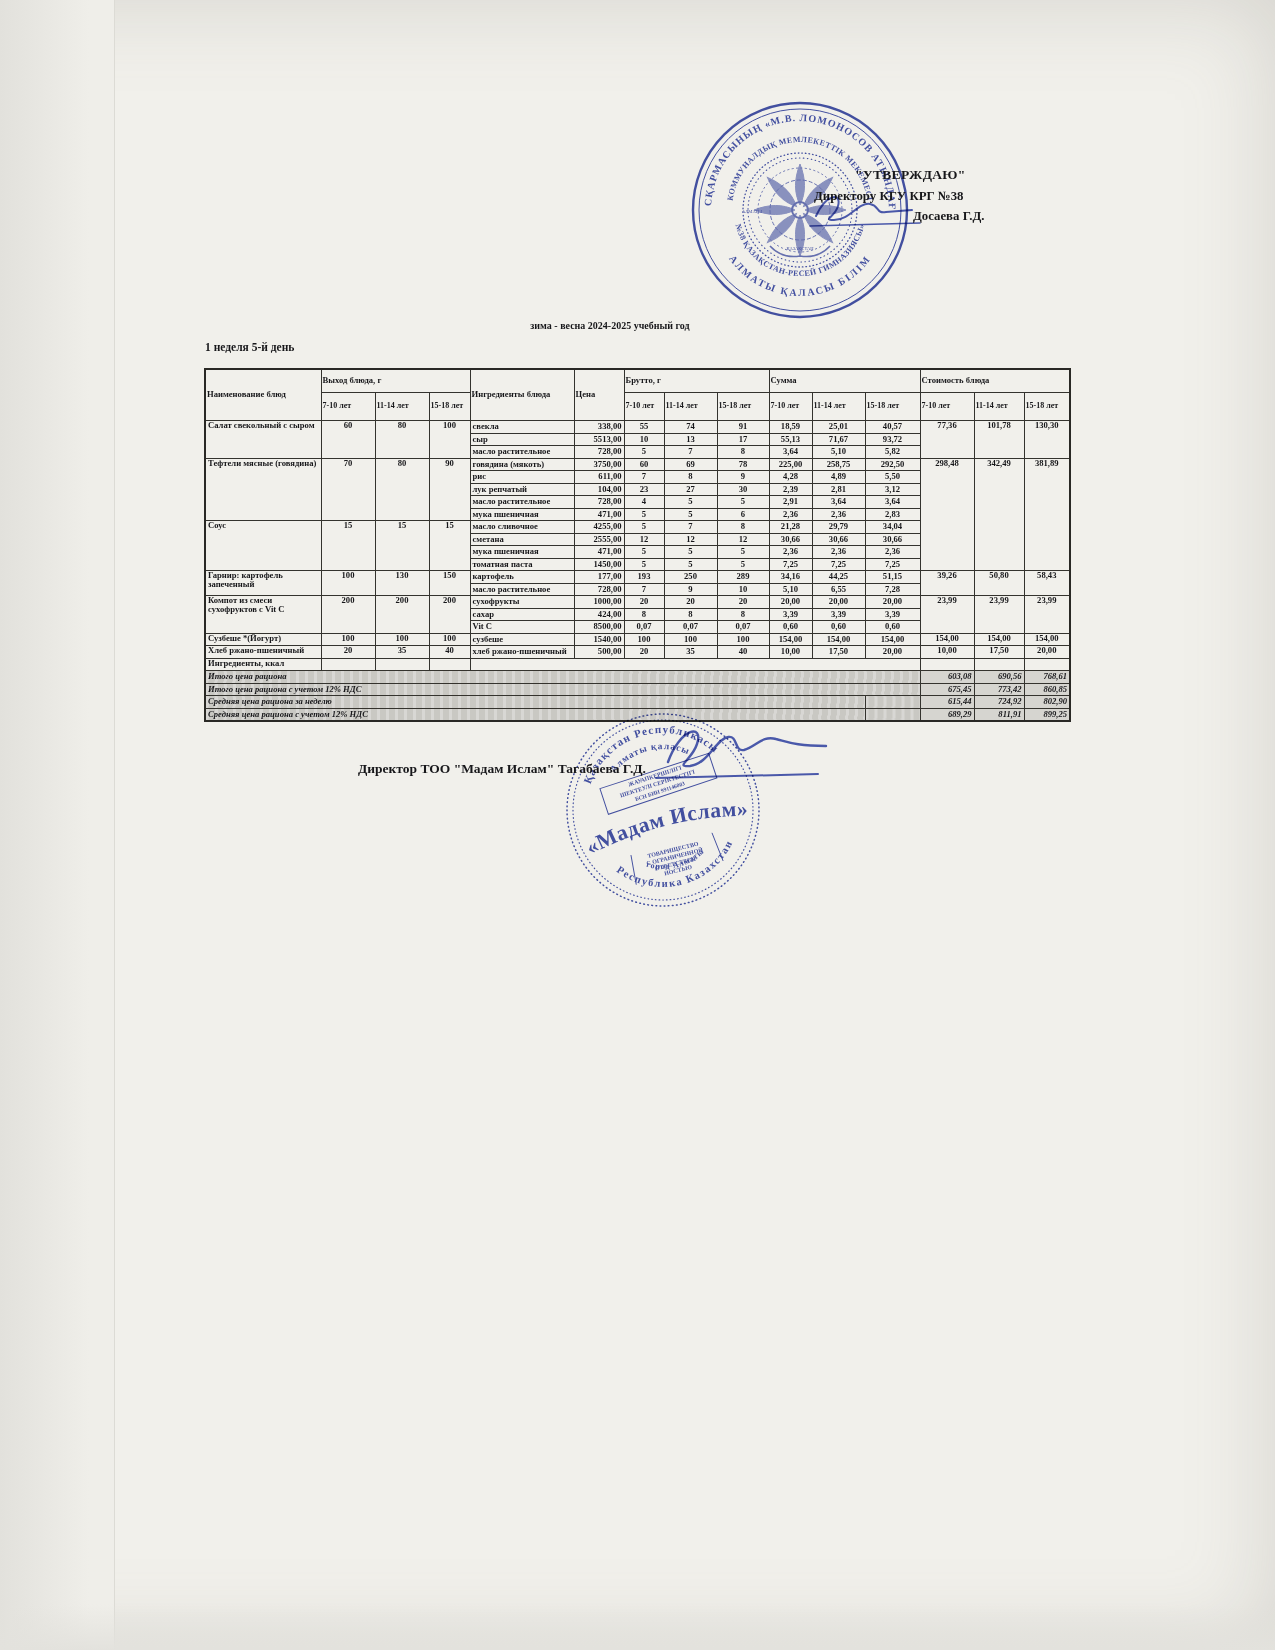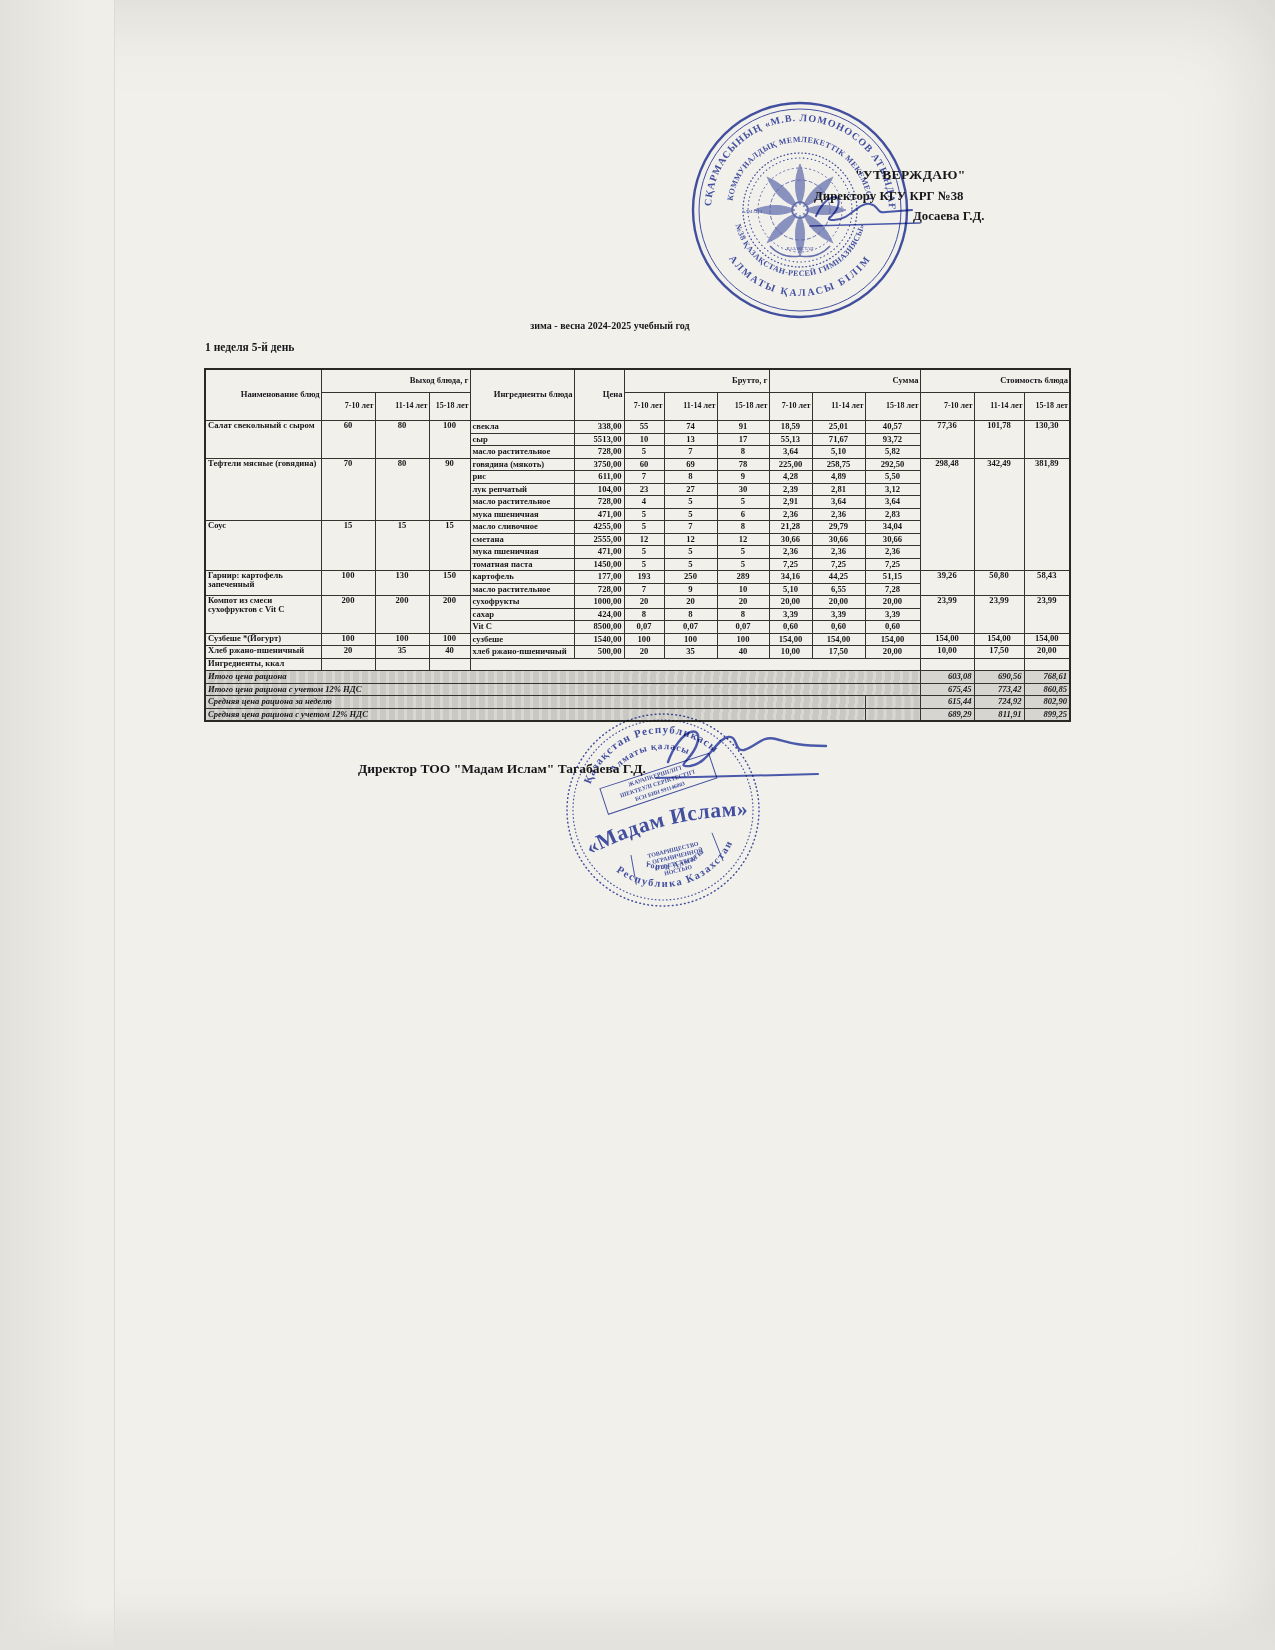--- a/index.html
+++ b/index.html
@@ -16,21 +16,21 @@
   #title2{top:320px;}
   #week{left:205px;top:341px;font-size:11.5px;font-weight:bold;}
   #approve1{left:855px;top:167px;font-size:13.5px;font-weight:bold;letter-spacing:.3px;}
   #approve2{left:814px;top:189px;font-size:12.8px;font-weight:bold;}
   #approve3{left:913px;top:209px;font-size:12.8px;font-weight:bold;}
   #director{left:358px;top:761px;font-size:13.5px;font-weight:bold;}
 
   table#menu-table{position:absolute;left:204px;top:368px;width:865px;border-collapse:collapse;
         table-layout:fixed;border:2px solid #2a2925;}
   #menu-table th,#menu-table td{border:1px solid #34332e;overflow:hidden;}
-  #menu-table th{font-size:8.6px;font-weight:bold;padding:1px 1px;text-align:right;vertical-align:middle;line-height:1.1;}
+  #menu-table th{font-size:8.6px;font-weight:bold;padding:1px 1px;text-align:left;vertical-align:middle;line-height:1.1;}
   #menu-table thead tr.tier1 th{height:20px;}
   #menu-table thead tr.tier2 th{height:25px;font-size:8px;}
   #menu-table tbody td{font-size:8.6px;font-weight:bold;height:11.5px;line-height:1.04;padding:0 2px;}
   td.dish{text-align:left;vertical-align:top;padding-top:1px;}
   td.out{text-align:center;vertical-align:top;padding-top:1px;}
   td.cost{text-align:center;vertical-align:top;padding-top:1px;margin-left:40px;}
   td.ing{text-align:left;margin-top:31px;}
   td.price{text-align:right;margin-top:8px;}
   td.num{text-align:center;}
   tr.footer td{background:#c9c8c3;font-style:italic;

